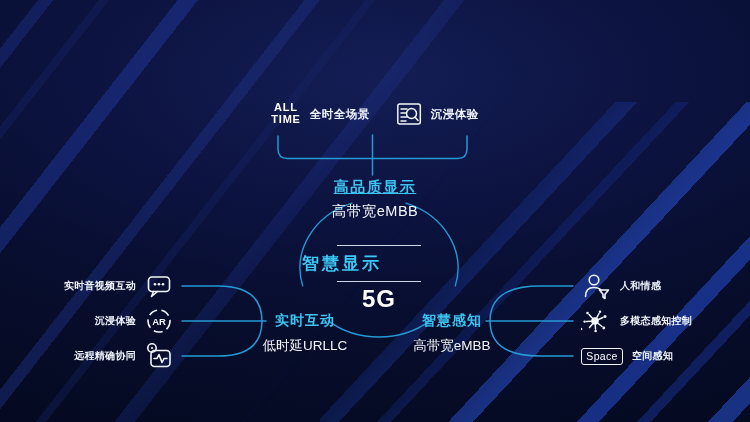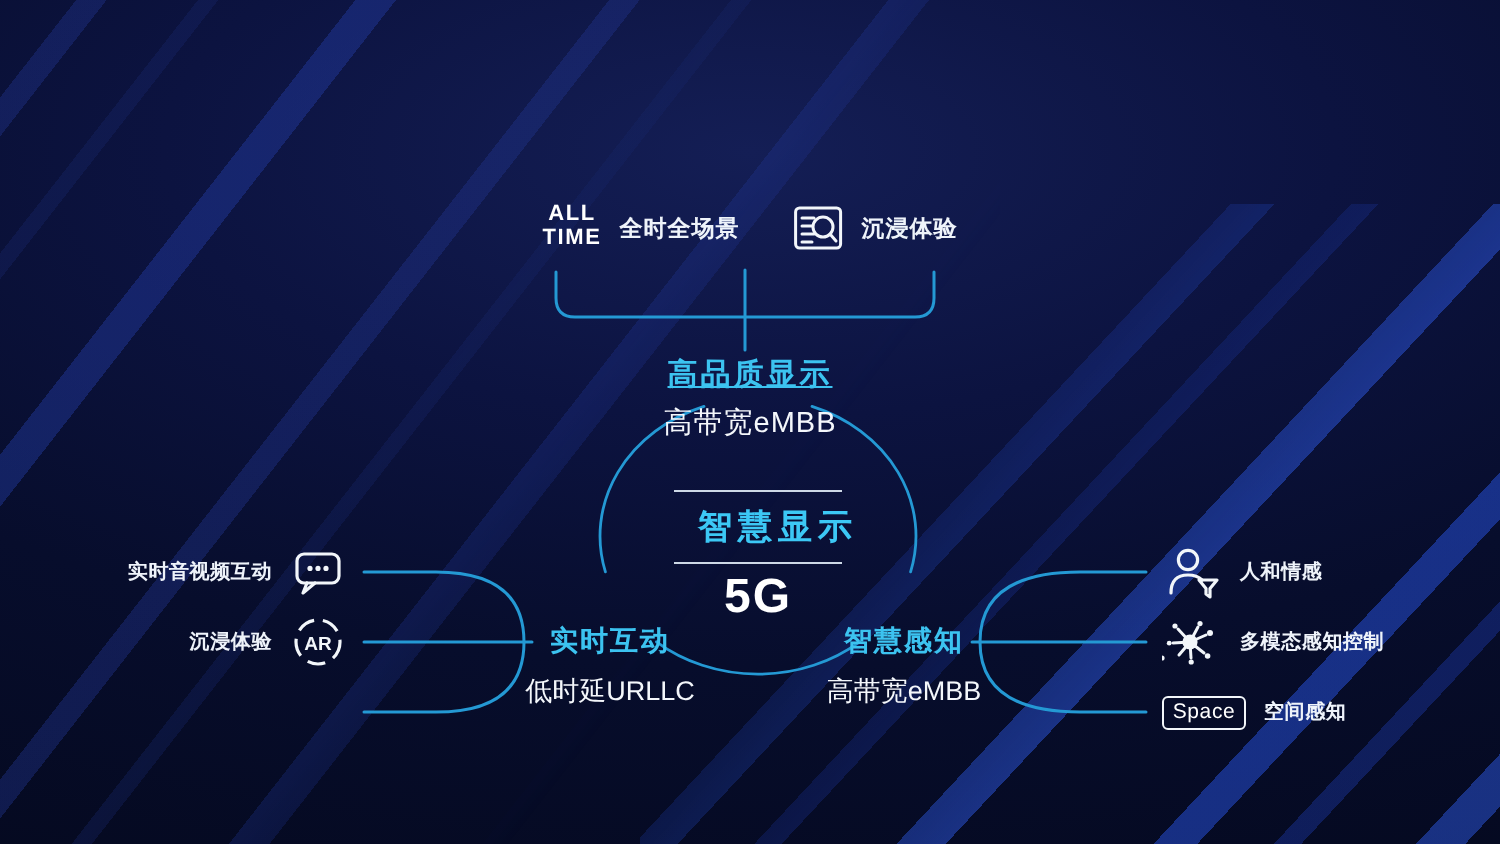--- a/index.html
+++ b/index.html
@@ -44,22 +44,22 @@
 
   .branch-top{position:absolute;top:178px;left:0;right:0;text-align:center;}
   .b-title{color:#3cc3f0;font-weight:700;}
   .branch-top .b-title{font-size:15px;letter-spacing:1.5px;text-decoration:underline;}
   .branch-top .b-sub{color:#f4f7fb;font-size:14.5px;margin-top:5px;letter-spacing:.5px;}
   .branch-left{position:absolute;top:312px;left:260px;width:90px;text-align:center;}
   .branch-right{position:absolute;top:312px;left:404px;width:96px;text-align:center;}
   .branch-left .b-title,.branch-right .b-title{font-size:14px;letter-spacing:1px;}
   .branch-left .b-sub,.branch-right .b-sub{color:#f4f7fb;font-size:13.5px;margin-top:7px;text-align:center;}
 
-  .c-title{position:absolute;top:252px;left:302px;width:154px;text-align:center;
-    color:#3cc8f5;font-size:17px;font-weight:700;letter-spacing:3px;margin-left:10px;}
+  .c-title{position:absolute;top:252px;left:302px;width:154px;text-align:left;
+    color:#3cc8f5;font-size:17px;font-weight:700;letter-spacing:3px;}
   .c-sub{position:absolute;top:285px;left:302px;width:154px;text-align:center;
     color:#ffffff;font-size:24px;font-weight:700;letter-spacing:1px;}
 
   .item{position:absolute;height:30px;display:flex;align-items:center;}
   .item .i-label{color:#eef3fa;font-size:10px;font-weight:700;letter-spacing:.3px;white-space:nowrap;}
   .left-item{left:0;width:174px;justify-content:flex-end;gap:8px;}
   .right-item{left:581px;gap:9px;}
   .r1{top:271px;}.r2{top:306px;}.r3{top:341px;}
   .icon-svg{display:block;}
 </style>
@@ -145,20 +145,29 @@
       <circle cx="19" cy="13.2" r="1.3" fill="#f2f6fa" stroke="none"></circle>
     </svg>
   </div>
   <div class="item left-item r2">
     <span class="i-label">沉浸体验</span>
     <svg class="icon-svg" width="30" height="30" viewBox="0 0 30 30" fill="none" stroke="#f2f6fa" stroke-width="1.6">
       <circle cx="15" cy="15" r="11" stroke-dasharray="9 4.5"></circle>
       <text x="15" y="19" text-anchor="middle" fill="#f2f6fa" stroke="none" style="font:700 9.5px 'Liberation Sans',sans-serif">AR</text>
     </svg>
   </div>
+  <div class="item left-item r3">
+    <span class="i-label">远程精确协同</span>
+    <svg class="icon-svg" width="30" height="30" viewBox="0 0 30 30" fill="none" stroke="#f2f6fa" stroke-width="1.6" stroke-linecap="round" stroke-linejoin="round">
+      <circle cx="8" cy="7" r="4.2"></circle>
+      <circle cx="8" cy="7" r="1.1" fill="#f2f6fa" stroke="none"></circle>
+      <rect x="7" y="9.5" width="19" height="16" rx="3.5"></rect>
+      <polyline points="10,17.5 13,17.5 15,13.5 18,21.5 20,17.5 23,17.5"></polyline>
+    </svg>
+  </div>
 
   <div class="item right-item r1">
     <svg class="icon-svg" width="30" height="30" viewBox="0 0 30 30" fill="none" stroke="#f2f6fa" stroke-width="1.6" stroke-linecap="round" stroke-linejoin="round">
       <circle cx="13" cy="9" r="4.8"></circle>
       <path d="M4.5,25.5 Q4.5,16.5 13,16.5 Q17.5,16.5 20,19"></path>
       <path d="M18.5,19 L27.5,19 L24,23.2 L24,27.5 L22,26 L22,23.2 Z"></path>
     </svg>
     <span class="i-label">人和情感</span>
   </div>
   <div class="item right-item r2">

